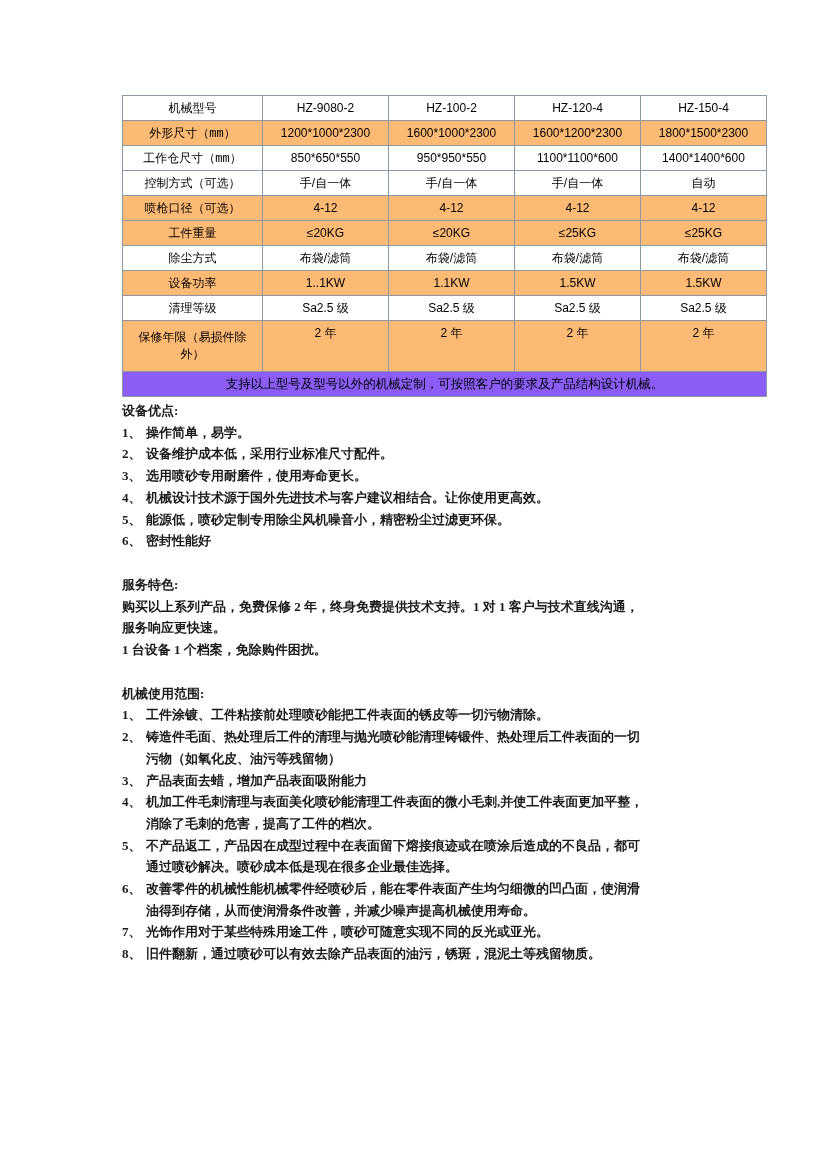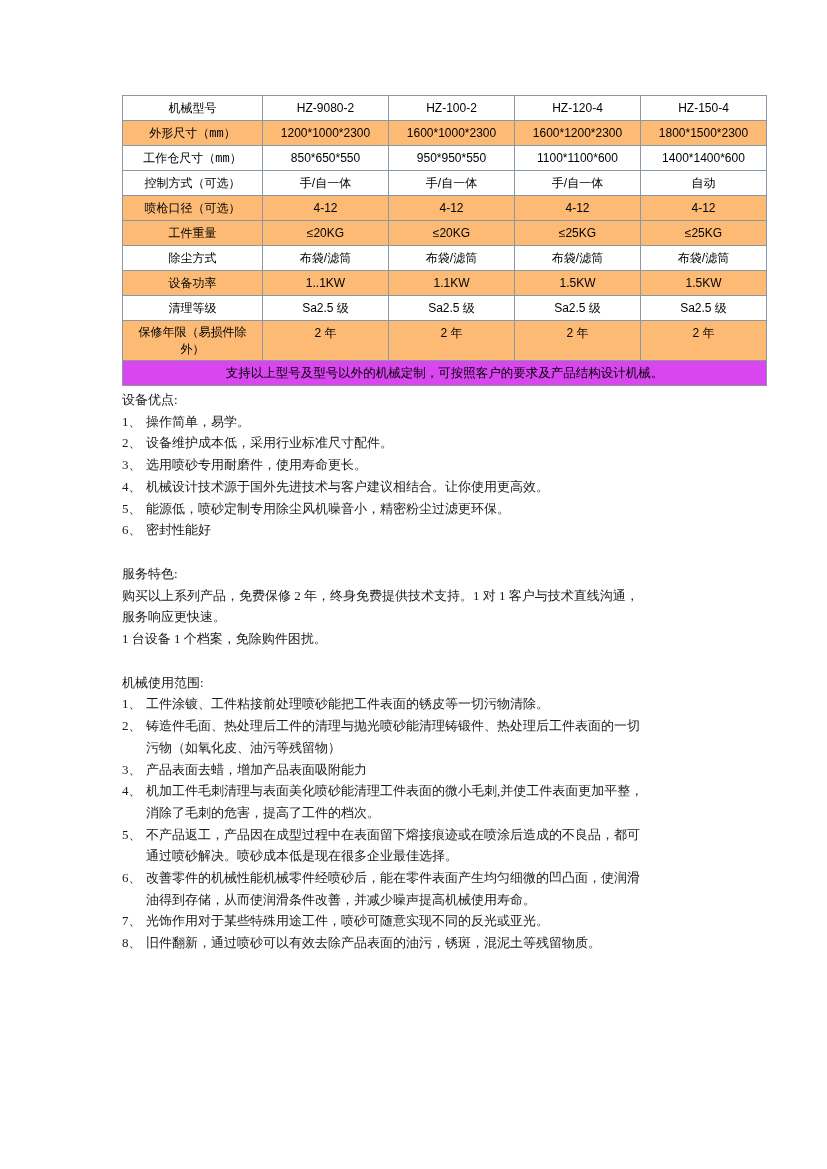--- a/index.html
+++ b/index.html
@@ -28,30 +28,30 @@
     color: #000000;
   }
   table.spec td {
     border: 1px solid #8a97a5;
     text-align: center;
     vertical-align: middle;
     padding: 0 2px;
     overflow: hidden;
   }
   table.spec tr { height: 25px; }
-  table.spec tr.dbl { height: 40px; }
+  table.spec tr.dbl { height: 51px; }
   table.spec tr.shade td { background: #fdba74; }
   table.spec td.lbl {
     font-family: Liberation Mono, monospace;
     white-space: pre-wrap;
   }
   table.spec tr.dbl td.val { vertical-align: top; padding-top: 4px; margin-top: 6px; }
-  table.spec td.tfoot { background:#d946ef; font-family: Liberation Serif, serif; font-size:12.5px;margin-top:28px; }
+  table.spec td.tfoot { background:#8b5cf6; font-family: Liberation Serif, serif; font-size:12.5px;margin-top:28px; }
   
-  .section { font-size: 13px; line-height: 21.7px; }
+  .section { font-size: 13px; line-height: 21.7px; font-weight: bold; }
   .section.first { margin-top: 3px; }
   .section + .section { margin-top: 22px; }
   .heading { }
   .list-item { display: flex; }
   .list-item .num { flex: none; width: 24px; }
   .list-item .txt { flex: 1; white-space: pre-wrap; }
   .para { white-space: pre-wrap; margin: 0; }
 </style>
 </head>
 <body>

